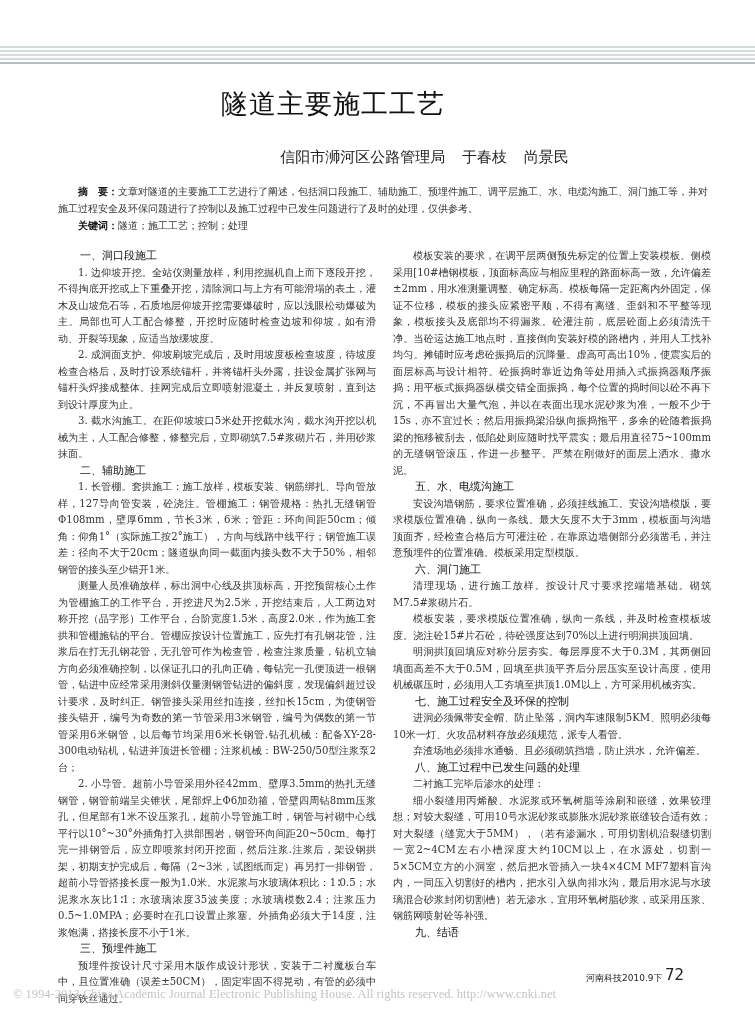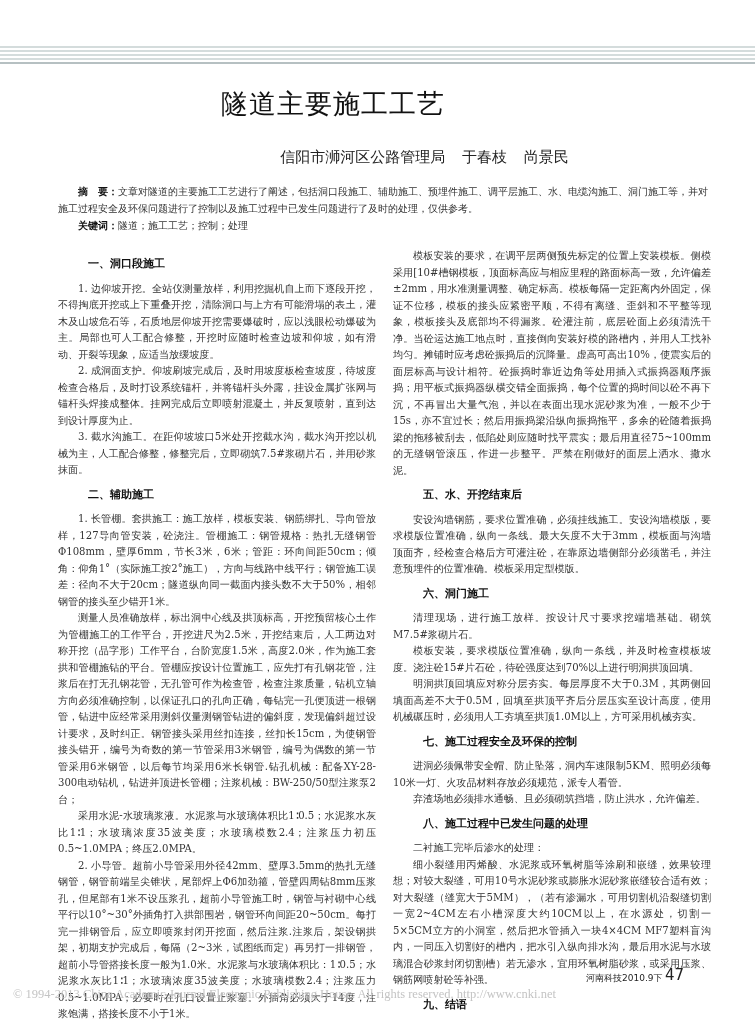--- a/index.html
+++ b/index.html
@@ -15,22 +15,22 @@
       font-family: "DejaVu Sans", "Liberation Sans", sans-serif; font-size: 15px; color: #222; padding-left: 47px; }
     .byline span { margin: 0 6px; }
     .abstract { position: absolute; top: 183px; left: 58px; width: 650px; font-size: 10px;
       line-height: 17px; color: #333; }
     .abstract p { margin: 0; text-indent: 20px; }
     .abstract b { font-family: "DejaVu Sans", "Liberation Sans", sans-serif; font-weight: bold; color: #111; }
     .col { position: absolute; top: 248px; width: 318px; font-size: 10.1px; line-height: 16.5px;
       color: #333; text-align: justify; }
     .col.left { left: 58px; }
     .col.right { left: 393px; }
-    .col h3 { margin: 8px; font-family: "DejaVu Sans", "Liberation Sans", sans-serif; font-size: 11px;
-      font-weight: bold; line-height: 16.5px; padding-left: 22px; color: #111; }
+    .col h3 { margin: 0; font-family: "DejaVu Sans", "Liberation Sans", sans-serif; font-size: 11px;
+      font-weight: normal; line-height: 16.5px; padding-left: 22px; color: #111; }
     .col p { margin: 0; text-indent: 20px; }
     .footer-journal { position: absolute; top: 972px; left: 586px; font-family: "DejaVu Sans", "Liberation Sans", sans-serif;
       font-size: 9px; color: #222; }
     .page-num { position: absolute; top: 966px; left: 665px; font-family: "DejaVu Sans", "Liberation Sans", sans-serif;
       font-size: 15px; color: #222; }
     .copyright { position: absolute; top: 987px; left: 13px; font-family: "Liberation Serif", serif;
       font-size: 12.5px; color: #c4c4c4; white-space: nowrap; text-align: right; }
   </style>
 </head>
 <body>
@@ -57,38 +57,37 @@
 </div>
 
 <div class="col left">
   <h3>一、洞口段施工</h3>
   <p>1. 边仰坡开挖。全站仪测量放样，利用挖掘机自上而下逐段开挖，不得掏底开挖或上下重叠开挖，清除洞口与上方有可能滑塌的表土，灌木及山坡危石等，石质地层仰坡开挖需要爆破时，应以浅眼松动爆破为主。局部也可人工配合修整，开挖时应随时检查边坡和仰坡，如有滑动、开裂等现象，应适当放缓坡度。</p>
   <p>2. 成洞面支护。仰坡刷坡完成后，及时用坡度板检查坡度，待坡度检查合格后，及时打设系统锚杆，并将锚杆头外露，挂设金属扩张网与锚杆头焊接成整体。挂网完成后立即喷射混凝土，并反复喷射，直到达到设计厚度为止。</p>
   <p>3. 截水沟施工。在距仰坡坡口5米处开挖截水沟，截水沟开挖以机械为主，人工配合修整，修整完后，立即砌筑7.5#浆砌片石，并用砂浆抹面。</p>
   <h3>二、辅助施工</h3>
   <p>1. 长管棚。套拱施工：施工放样，模板安装、钢筋绑扎、导向管放样，127导向管安装，砼浇注。管棚施工：钢管规格：热扎无缝钢管Φ108mm，壁厚6mm，节长3米，6米；管距：环向间距50cm；倾角：仰角1°（实际施工按2°施工），方向与线路中线平行；钢管施工误差：径向不大于20cm；隧道纵向同一截面内接头数不大于50%，相邻钢管的接头至少错开1米。</p>
   <p>测量人员准确放样，标出洞中心线及拱顶标高，开挖预留核心土作为管棚施工的工作平台，开挖进尺为2.5米，开挖结束后，人工两边对称开挖（品字形）工作平台，台阶宽度1.5米，高度2.0米，作为施工套拱和管棚施钻的平台。管棚应按设计位置施工，应先打有孔钢花管，注浆后在打无孔钢花管，无孔管可作为检查管，检查注浆质量，钻机立轴方向必须准确控制，以保证孔口的孔向正确，每钻完一孔便顶进一根钢管，钻进中应经常采用测斜仪量测钢管钻进的偏斜度，发现偏斜超过设计要求，及时纠正。钢管接头采用丝扣连接，丝扣长15cm，为使钢管接头错开，编号为奇数的第一节管采用3米钢管，编号为偶数的第一节管采用6米钢管，以后每节均采用6米长钢管.钻孔机械：配备XY-28-300电动钻机，钻进并顶进长管棚；注浆机械：BW-250/50型注浆泵2台；</p>
-  <p>采用水泥-水玻璃浆液。水泥浆与水玻璃体积比1∶0.5；水泥浆水灰比1∶1；水玻璃浓度35波美度；水玻璃模数2.4；注浆压力初压0.5~1.0MPA；终压2.0MPA。</p>
   <p>2. 小导管。超前小导管采用外径42mm、壁厚3.5mm的热扎无缝钢管，钢管前端呈尖锥状，尾部焊上Φ6加劲箍，管壁四周钻8mm压浆孔，但尾部有1米不设压浆孔，超前小导管施工时，钢管与衬砌中心线平行以10°~30°外插角打入拱部围岩，钢管环向间距20~50cm。每打完一排钢管后，应立即喷浆封闭开挖面，然后注浆.注浆后，架设钢拱架，初期支护完成后，每隔（2~3米，试图纸而定）再另打一排钢管，超前小导管搭接长度一般为1.0米。水泥浆与水玻璃体积比：1∶0.5；水泥浆水灰比1∶1；水玻璃浓度35波美度；水玻璃模数2.4；注浆压力0.5~1.0MPA；必要时在孔口设置止浆塞。外插角必须大于14度，注浆饱满，搭接长度不小于1米。</p>
   <h3>三、预埋件施工</h3>
   <p>预埋件按设计尺寸采用木版作成设计形状，安装于二衬魔板台车中，且位置准确（误差±50CM），固定牢固不得晃动，有管的必须中间穿铁丝通过。</p>
 </div>
 
 <div class="col right">
   <p>模板安装的要求，在调平层两侧预先标定的位置上安装模板。侧模采用[10#槽钢模板，顶面标高应与相应里程的路面标高一致，允许偏差±2mm，用水准测量调整、确定标高。模板每隔一定距离内外固定，保证不位移，模板的接头应紧密平顺，不得有离缝、歪斜和不平整等现象，模板接头及底部均不得漏浆。砼灌注前，底层砼面上必须清洗干净。当砼运达施工地点时，直接倒向安装好模的路槽内，并用人工找补均匀。摊铺时应考虑砼振捣后的沉降量。虚高可高出10%，使震实后的面层标高与设计相符。砼振捣时靠近边角等处用插入式振捣器顺序振捣；用平板式振捣器纵横交错全面振捣，每个位置的捣时间以砼不再下沉，不再冒出大量气泡，并以在表面出现水泥砂浆为准，一般不少于15s，亦不宜过长；然后用振捣梁沿纵向振捣拖平，多余的砼随着振捣梁的拖移被刮去，低陷处则应随时找平震实；最后用直径75~100mm的无缝钢管滚压，作进一步整平。严禁在刚做好的面层上洒水、撒水泥。</p>
-  <h3>五、水、开挖结束后</h3>
+  <h3>五、水、电缆沟施工</h3>
   <p>安设沟墙钢筋，要求位置准确，必须挂线施工。安设沟墙模版，要求模版位置准确，纵向一条线。最大矢度不大于3mm，模板面与沟墙顶面齐，经检查合格后方可灌注砼，在靠原边墙侧部分必须凿毛，并注意预埋件的位置准确。模板采用定型模版。</p>
   <h3>六、洞门施工</h3>
   <p>清理现场，进行施工放样。按设计尺寸要求挖端墙基础。砌筑M7.5#浆砌片石。</p>
   <p>模板安装，要求模版位置准确，纵向一条线，并及时检查模板坡度。浇注砼15#片石砼，待砼强度达到70%以上进行明洞拱顶回填。</p>
   <p>明洞拱顶回填应对称分层夯实。每层厚度不大于0.3M，其两侧回填面高差不大于0.5M，回填至拱顶平齐后分层压实至设计高度，使用机械碾压时，必须用人工夯填至拱顶1.0M以上，方可采用机械夯实。</p>
   <h3>七、施工过程安全及环保的控制</h3>
   <p>进洞必须佩带安全帽、防止坠落，洞内车速限制5KM、照明必须每10米一灯、火攻品材料存放必须规范，派专人看管。</p>
   <p>弃渣场地必须排水通畅、且必须砌筑挡墙，防止洪水，允许偏差。</p>
   <h3>八、施工过程中已发生问题的处理</h3>
   <p>二衬施工完毕后渗水的处理：</p>
   <p>细小裂缝用丙烯酸、水泥浆或环氧树脂等涂刷和嵌缝，效果较理想；对较大裂缝，可用10号水泥砂浆或膨胀水泥砂浆嵌缝较合适有效；对大裂缝（缝宽大于5MM），（若有渗漏水，可用切割机沿裂缝切割一宽2~4CM左右小槽深度大约10CM以上，在水源处，切割一5×5CM立方的小洞室，然后把水管插入一块4×4CM MF7塑料盲沟内，一同压入切割好的槽内，把水引入纵向排水沟，最后用水泥与水玻璃混合砂浆封闭切割槽）若无渗水，宜用环氧树脂砂浆，或采用压浆、钢筋网喷射砼等补强。</p>
   <h3>九、结语</h3>
 </div>
 
 <div class="footer-journal">河南科技2010.9下</div>
-<div class="page-num">47</div>
+<div class="page-num">72</div>
 <div class="copyright">© 1994-2013 China Academic Journal Electronic Publishing House. All rights reserved.    http://www.cnki.net</div>
 
 </body></html>

